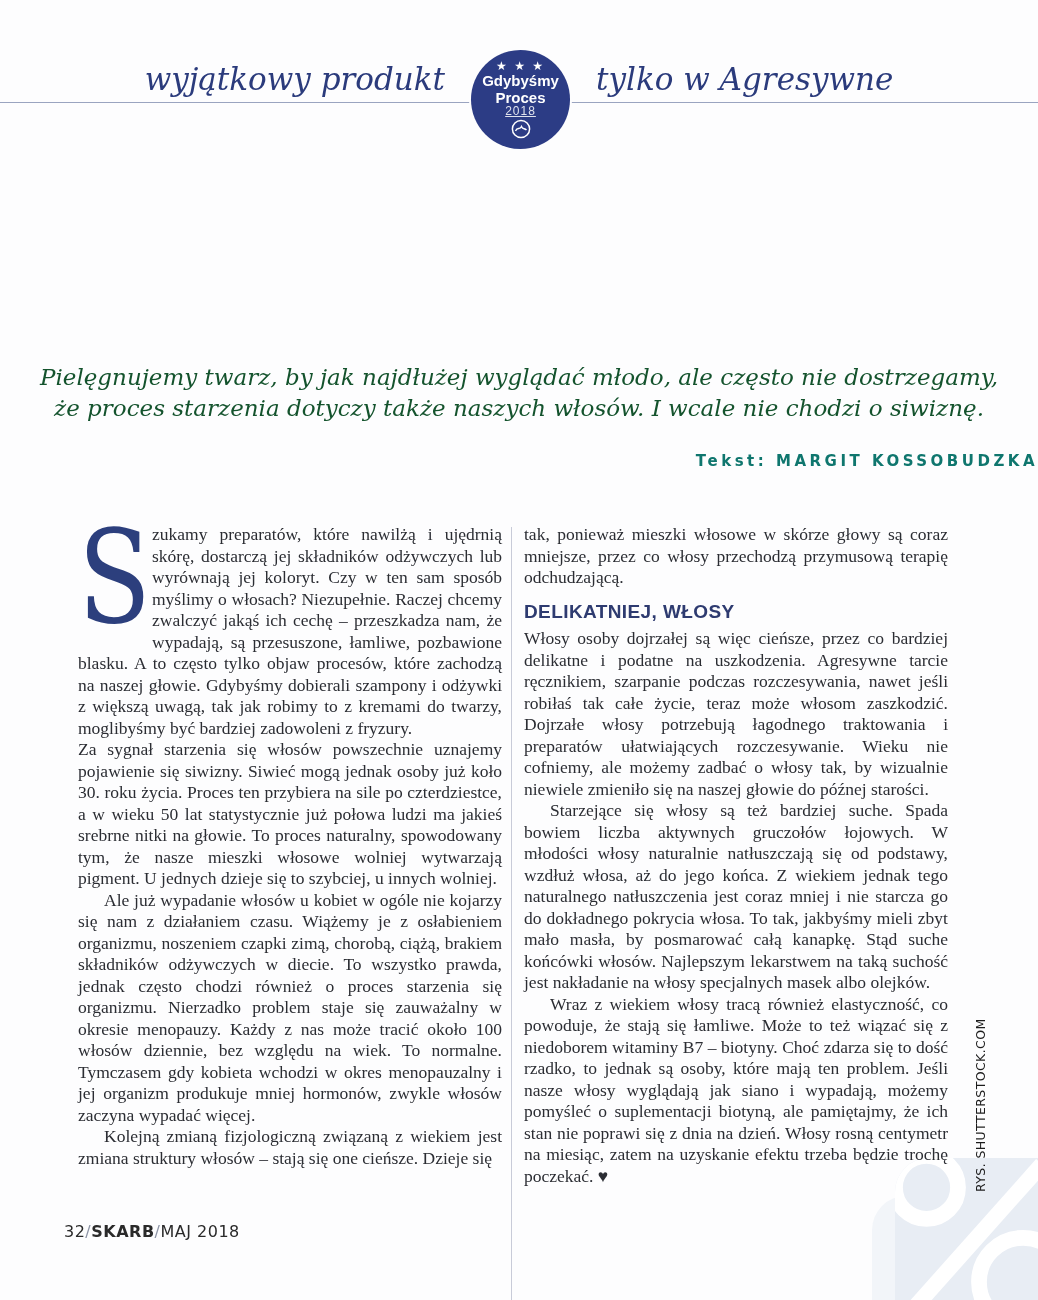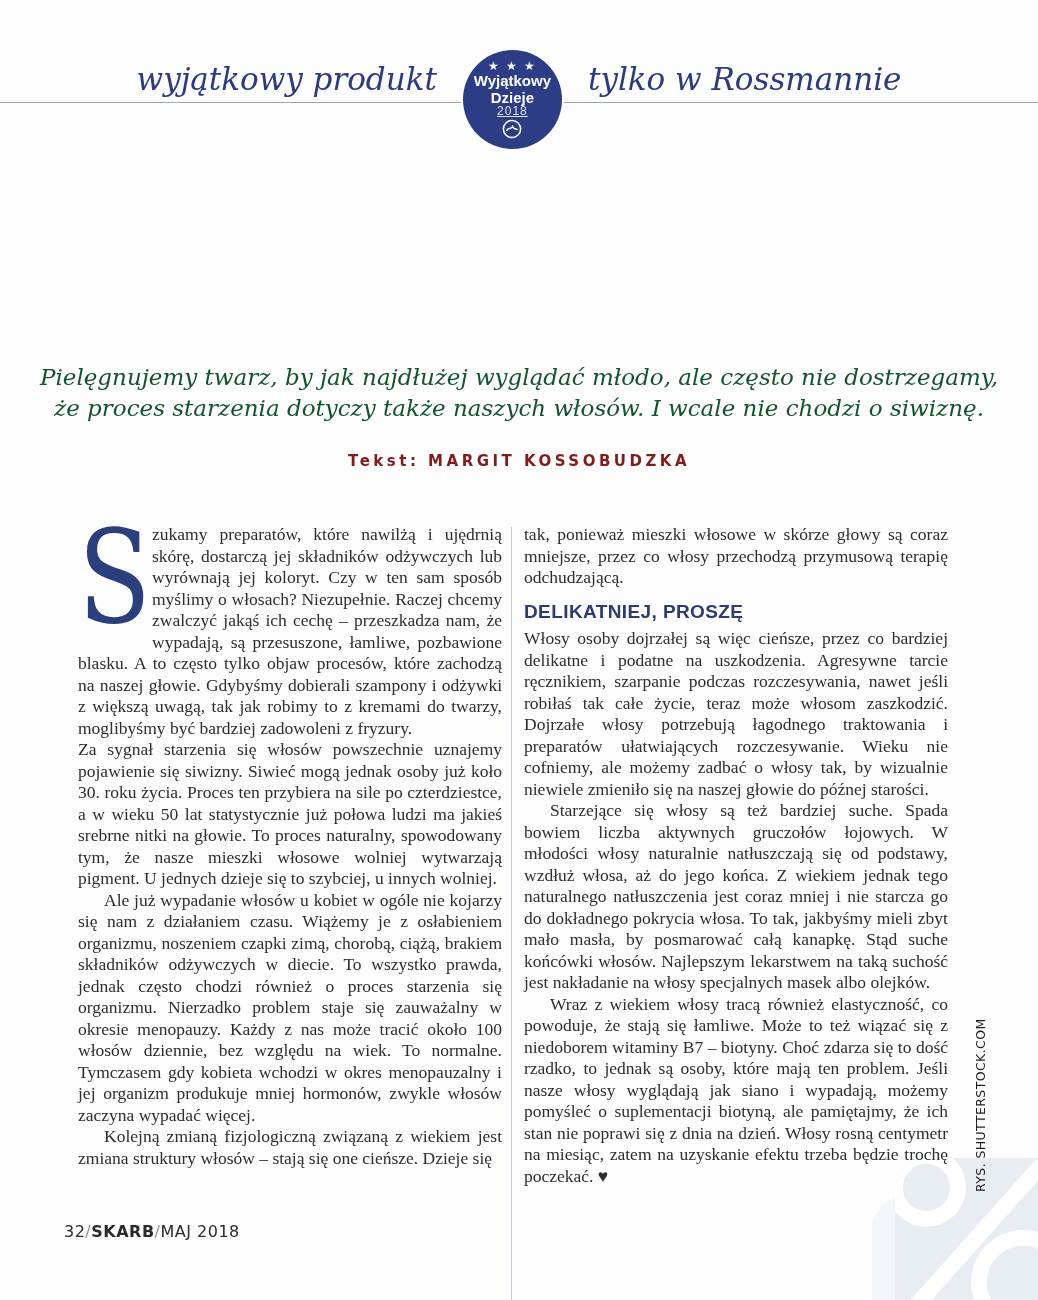--- a/index.html
+++ b/index.html
@@ -29,22 +29,22 @@
   
   .title-block{position:absolute;top:142px;left:0;width:100%;text-align:center;}
   .title-svg text{font-family:"DejaVu Sans",sans-serif;fill:none;}
   .t1{stroke:#27305e;stroke-width:2.2;font-size:74px;letter-spacing:3px;}
   .t2{stroke:#4c5aa0;stroke-width:1.8;font-size:52px;letter-spacing:6px;}
   .t3{stroke:#2e2e2e;stroke-width:2.2;font-size:76px;letter-spacing:4px;}
   
   .intro{position:absolute;top:362px;left:0;width:100%;text-align:center;
     font-family:"DejaVu Serif",serif;font-style:italic;font-size:23px;line-height:31px;color:#14532d;}
   .intro div{white-space:nowrap;}
-  .byline{position:absolute;top:452px;left:0;width:100%;text-align:center;
-    font-family:"DejaVu Sans",sans-serif;font-weight:bold;font-size:15px;letter-spacing:3.5px;color:#7f1d1d;}
+  .byline{position:absolute;top:452px;left:0;width:100%;text-align:right;
+    font-family:"DejaVu Sans",sans-serif;font-weight:bold;font-size:15px;letter-spacing:3.5px;color:#0f766e;}
   
   .col{position:absolute;top:524px;width:424px;font-size:17.5px;line-height:21.5px;
     text-align:justify;z-index:1;hyphens:auto;}
   .col-left{left:78px;}
   .col-right{left:524px;}
   .col p{margin:0;}
   .col p.indent{text-indent:26px;}
   .section-heading{
     font-family:"Liberation Sans",sans-serif;font-weight:bold;font-size:19px;letter-spacing:.4px;
     color:#2e3b70;margin:12px 0 6px 0;text-align:left;
@@ -75,29 +75,29 @@
 <body>
 
 <div class="page">
 
   <div class="header">
     <div class="header-rule"></div>
     <div class="header-inner">
       <div class="header-script">wyjątkowy produkt</div>
       <div class="badge">
         <div class="badge-stars">★ ★ ★</div>
-        <div class="badge-line">Wyjątkowy</div>
-        <div class="badge-line">Dzieje</div>
+        <div class="badge-line">Gdybyśmy</div>
+        <div class="badge-line">Proces</div>
         <div class="badge-year">2018</div>
         <svg class="badge-logo" width="22" height="22" viewBox="0 0 22 22">
           <circle cx="11" cy="11" r="8.6" fill="none" stroke="#ffffff" stroke-width="1.5"></circle>
           <path d="M5.5,13 C7.5,8.5 9.5,12.5 11.5,8.5 C12.5,11.5 14.5,10 16.5,12" fill="none" stroke="#ffffff" stroke-width="1.4"></path>
         </svg>
       </div>
-      <div class="header-script">tylko w Rossmannie</div>
+      <div class="header-script">tylko w Agresywne</div>
     </div>
   </div>
 
 
   <div class="intro">
     <div>Pielęgnujemy twarz, by jak najdłużej wyglądać młodo, ale często nie dostrzegamy,</div>
     <div>że proces starzenia dotyczy także naszych włosów. I wcale nie chodzi o siwiznę.</div>
   </div>
 
   <div class="byline">Tekst: MARGIT KOSSOBUDZKA</div>
@@ -106,21 +106,21 @@
     <p><span class="dropcap">S</span><span>zukamy preparatów, które nawilżą i ujędrnią skórę, dostarczą jej składników odżywczych lub wyrównają jej koloryt. Czy w ten sam sposób myślimy o włosach? Niezupełnie. Raczej chcemy zwalczyć jakąś ich cechę – przeszkadza nam, że wypadają, są przesuszone, łamliwe, pozbawione blasku. A to często tylko objaw procesów, które zachodzą na naszej głowie. Gdybyśmy dobierali szampony i odżywki z większą uwagą, tak jak robimy to z kremami do twarzy, moglibyśmy być bardziej zadowoleni z fryzury.</span></p>
     <p>Za sygnał starzenia się włosów powszechnie uznajemy pojawienie się siwizny. Siwieć mogą jednak osoby już koło 30. roku życia. Proces ten przybiera na sile po czterdziestce, a w wieku 50 lat statystycznie już połowa ludzi ma jakieś srebrne nitki na głowie. To proces naturalny, spowodowany tym, że nasze mieszki włosowe wolniej wytwarzają pigment. U jednych dzieje się to szybciej, u innych wolniej.</p>
     <p class="indent">Ale już wypadanie włosów u kobiet w ogóle nie kojarzy się nam z działaniem czasu. Wiążemy je z osłabieniem organizmu, noszeniem czapki zimą, chorobą, ciążą, brakiem składników odżywczych w diecie. To wszystko prawda, jednak często chodzi również o proces starzenia się organizmu. Nierzadko problem staje się zauważalny w okresie menopauzy. Każdy z nas może tracić około 100 włosów dziennie, bez względu na wiek. To normalne. Tymczasem gdy kobieta wchodzi w okres menopauzalny i jej organizm produkuje mniej hormonów, zwykle włosów zaczyna wypadać więcej.</p>
     <p class="indent">Kolejną zmianą fizjologiczną związaną z wiekiem jest zmiana struktury włosów – stają się one cieńsze. Dzieje się</p>
   </div>
 
   <div class="column-divider"></div>
 
   <div class="col col-right">
     <p>tak, ponieważ mieszki włosowe w skórze głowy są coraz mniejsze, przez co włosy przechodzą przymusową terapię odchudzającą.</p>
-    <div class="section-heading">DELIKATNIEJ, PROSZĘ</div>
+    <div class="section-heading">DELIKATNIEJ, WŁOSY</div>
     <p>Włosy osoby dojrzałej są więc cieńsze, przez co bardziej delikatne i podatne na uszkodzenia. Agresywne tarcie ręcznikiem, szarpanie podczas rozczesywania, nawet jeśli robiłaś tak całe życie, teraz może włosom zaszkodzić. Dojrzałe włosy potrzebują łagodnego traktowania i preparatów ułatwiających rozczesywanie. Wieku nie cofniemy, ale możemy zadbać o włosy tak, by wizualnie niewiele zmieniło się na naszej głowie do późnej starości.</p>
     <p class="indent">Starzejące się włosy są też bardziej suche. Spada bowiem liczba aktywnych gruczołów łojowych. W młodości włosy naturalnie natłuszczają się od podstawy, wzdłuż włosa, aż do jego końca. Z wiekiem jednak tego naturalnego natłuszczenia jest coraz mniej i nie starcza go do dokładnego pokrycia włosa. To tak, jakbyśmy mieli zbyt mało masła, by posmarować całą kanapkę. Stąd suche końcówki włosów. Najlepszym lekarstwem na taką suchość jest nakładanie na włosy specjalnych masek albo olejków.</p>
     <p class="indent">Wraz z wiekiem włosy tracą również elastyczność, co powoduje, że stają się łamliwe. Może to też wiązać się z niedoborem witaminy B7 – biotyny. Choć zdarza się to dość rzadko, to jednak są osoby, które mają ten problem. Jeśli nasze włosy wyglądają jak siano i wypadają, możemy pomyśleć o suplementacji biotyną, ale pamiętajmy, że ich stan nie poprawi się z dnia na dzień. Włosy rosną centymetr na miesiąc, zatem na uzyskanie efektu trzeba będzie trochę poczekać. ♥</p>
   </div>
 
   <div class="tile-back"></div>
   <div class="tile">
     <svg width="210" height="210" viewBox="0 0 200 200">
       <circle cx="30" cy="28" r="30" fill="none" stroke="#ffffff" stroke-width="15"></circle>
       <circle cx="122" cy="118" r="42" fill="none" stroke="#ffffff" stroke-width="15"></circle>

